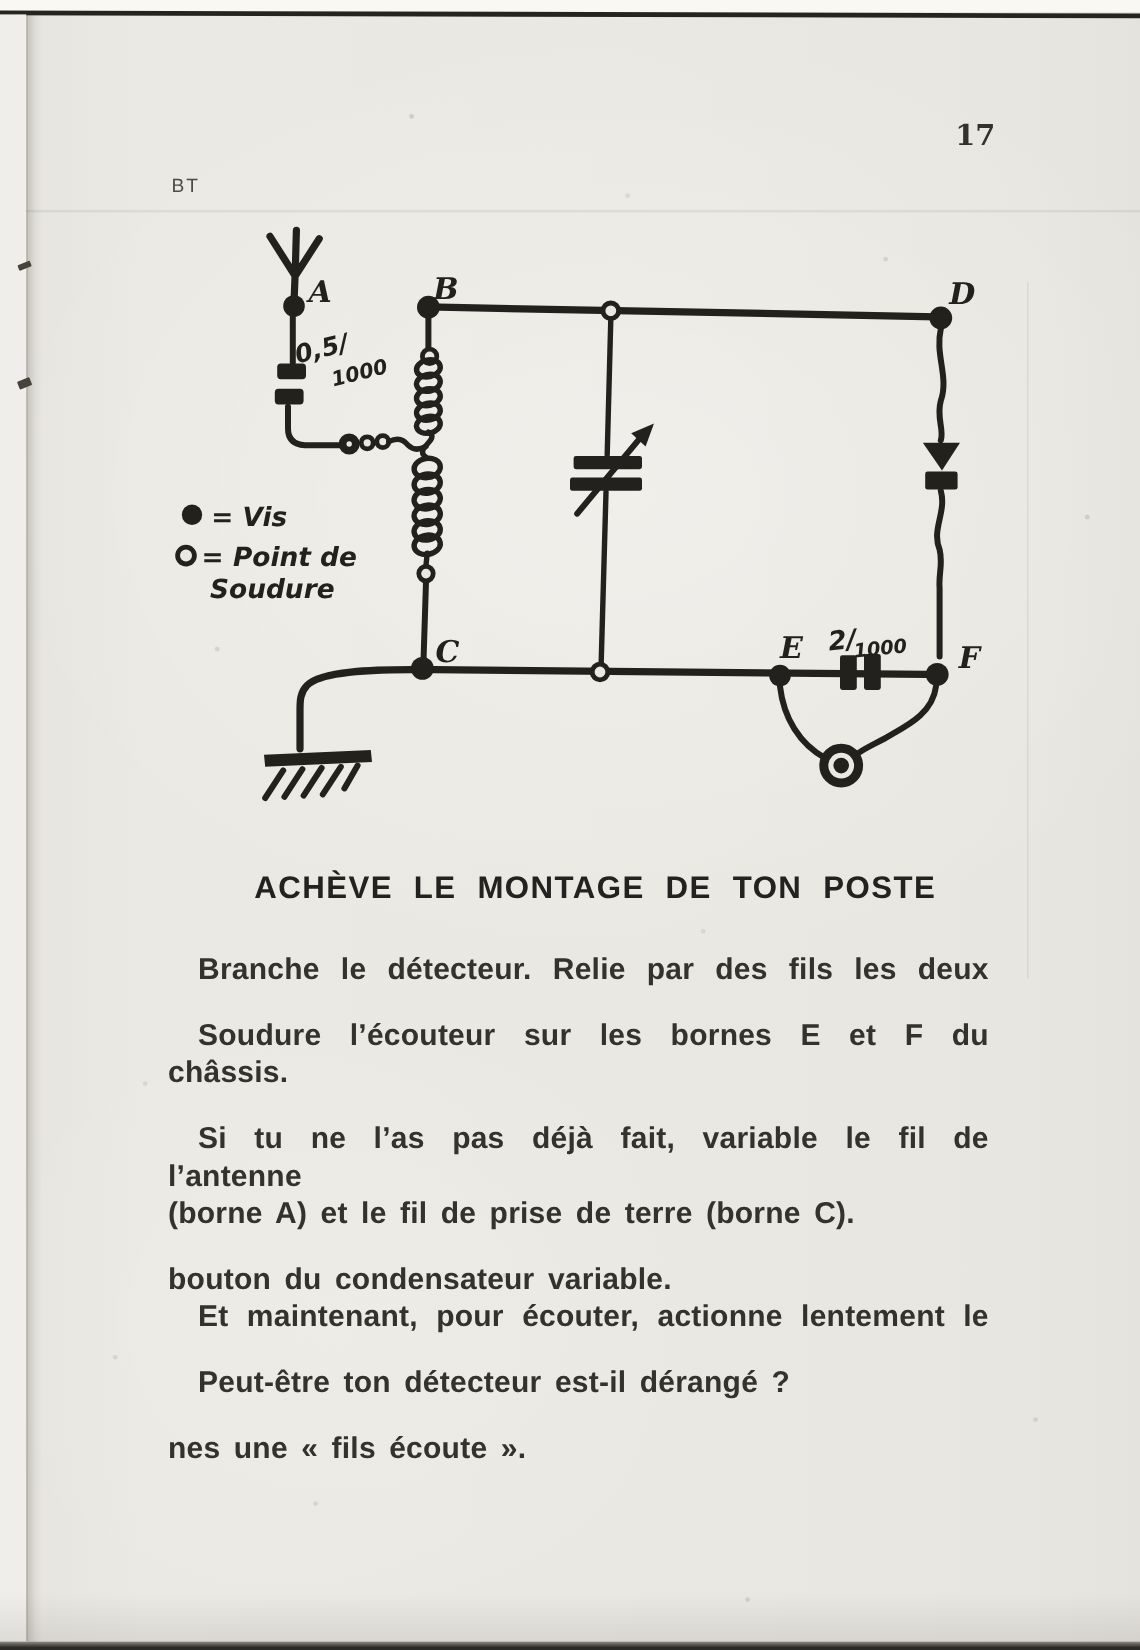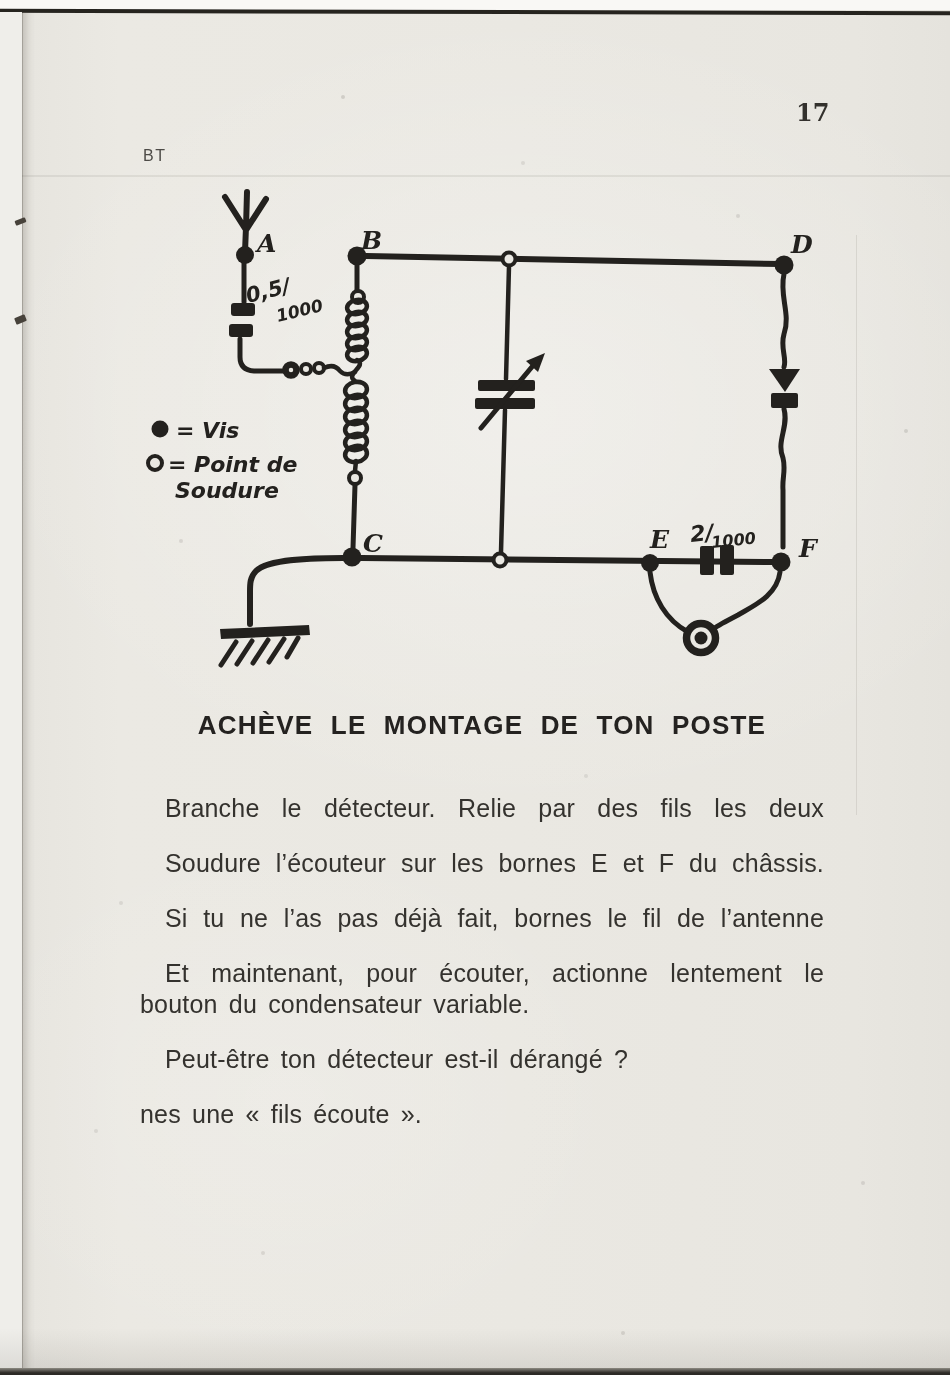--- a/index.html
+++ b/index.html
@@ -54,26 +54,26 @@
   .solder{fill:var(--paper);stroke:var(--ink);stroke-width:4;}
   .solder-thick{stroke-width:6.5;}
   .coilloop{fill:none;stroke:var(--ink);stroke-width:4.5;}
   .hw{fill:var(--ink);font-family:"DejaVu Sans", sans-serif;font-style:italic;font-weight:bold;}
   .hw22{font-size:22px;}
   .hw21{font-size:21px;}
   .hw17{font-size:17px;}
   .hw16{font-size:16px;}
   .nodeL{fill:var(--ink);font-family:"DejaVu Serif", serif;font-style:italic;font-weight:bold;font-size:25px;}
   
-  .title{position:absolute;left:140px;top:710px;width:684px;margin:0;text-align:center;
+  .title{position:absolute;left:140px;top:710px;width:684px;margin:14px;text-align:center;
     font-size:26px;font-weight:bold;letter-spacing:1.2px;word-spacing:9px;color:#242220;}
   .body{position:absolute;left:140px;top:793px;width:684px;color:var(--text);
     font-size:25px;line-height:31px;letter-spacing:.2px;word-spacing:4px;}
   .para{margin:0 0 24px 0;}
-  .ln{min-height:31px;}
+  .ln{min-height:31px;font-weight:bold;}
   .ln.first{text-indent:25px;}
   .ln.j{text-align:justify;text-align-last:justify;}
 </style>
 </head>
 <body>
 
 <div class="page">
   <div class="crease-h"></div>
   <div class="crease-v2"></div>
   <div class="specks"></div>
@@ -206,25 +206,26 @@
   <h1 class="title">ACHÈVE LE MONTAGE DE TON POSTE</h1>
 
   <div class="body">
     <div class="para">
       <div class="ln first j">Branche le détecteur. Relie par des fils les deux</div>
     </div>
     <div class="para">
       <div class="ln first j">Soudure l’écouteur sur les bornes E et F du châssis.</div>
     </div>
     <div class="para">
-      <div class="ln first j">Si tu ne l’as pas déjà fait, bornes le fil de l’antenne</div>
-    </div>
-    <div class="para">
+      <div class="ln first j">Si tu ne l’as pas déjà fait, variable le fil de l’antenne</div>
+      <div class="ln">(borne A) et le fil de prise de terre (borne C).</div>
+    </div>
+    <div class="para">
+      <div class="ln">bouton du condensateur variable.</div>
       <div class="ln first j">Et maintenant, pour écouter, actionne lentement le</div>
-      <div class="ln">bouton du condensateur variable.</div>
     </div>
     <div class="para">
       <div class="ln first">Peut-être ton détecteur est-il dérangé ?</div>
     </div>
     <div class="para">
       <div class="ln">nes une « fils écoute ».</div>
     </div>
   </div>
 
   <div class="top-white"></div>

